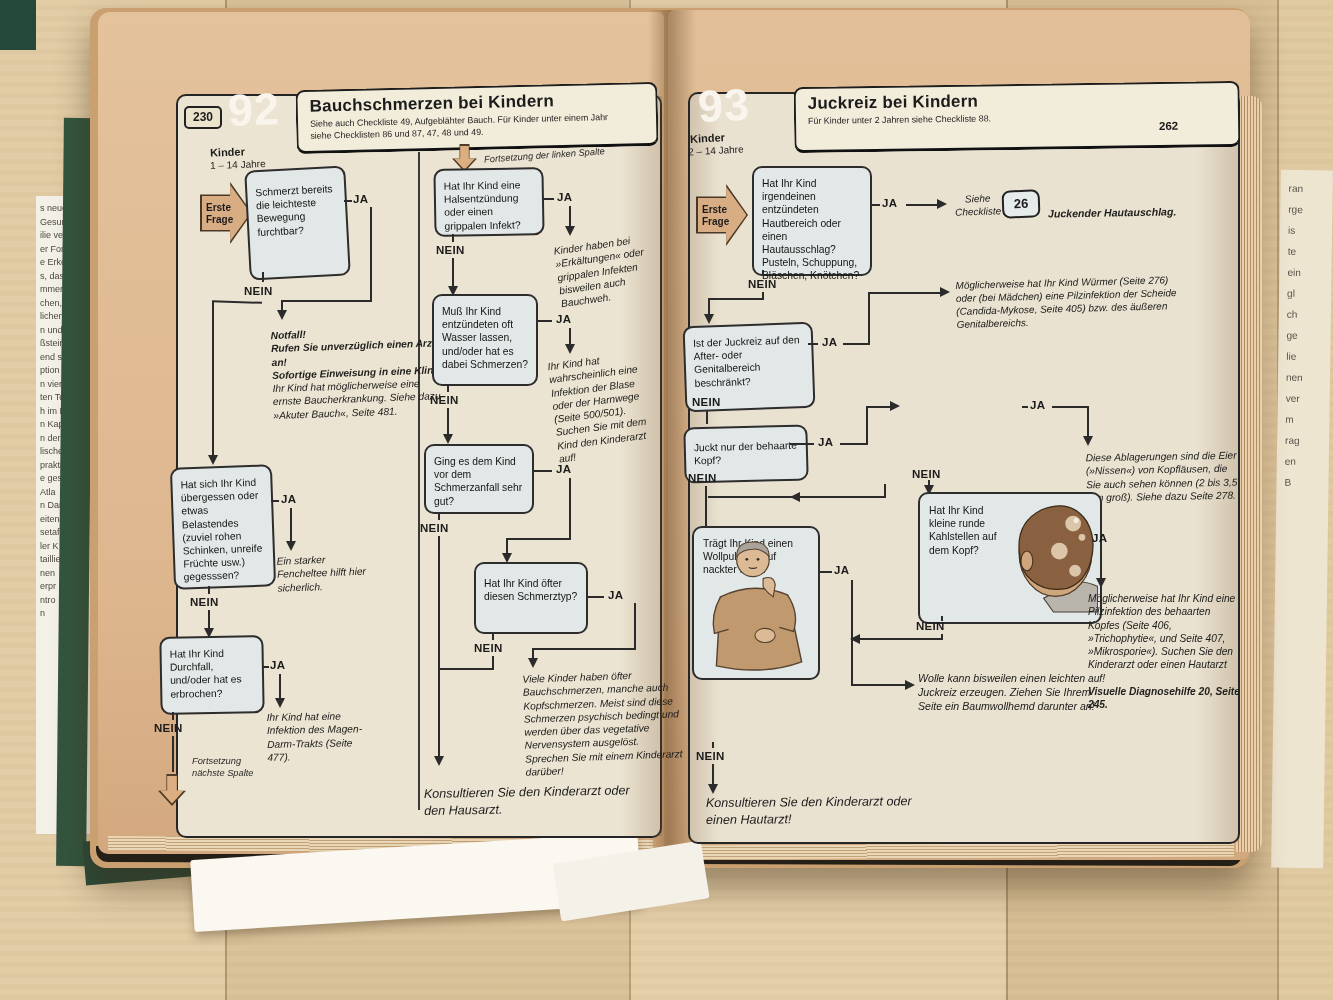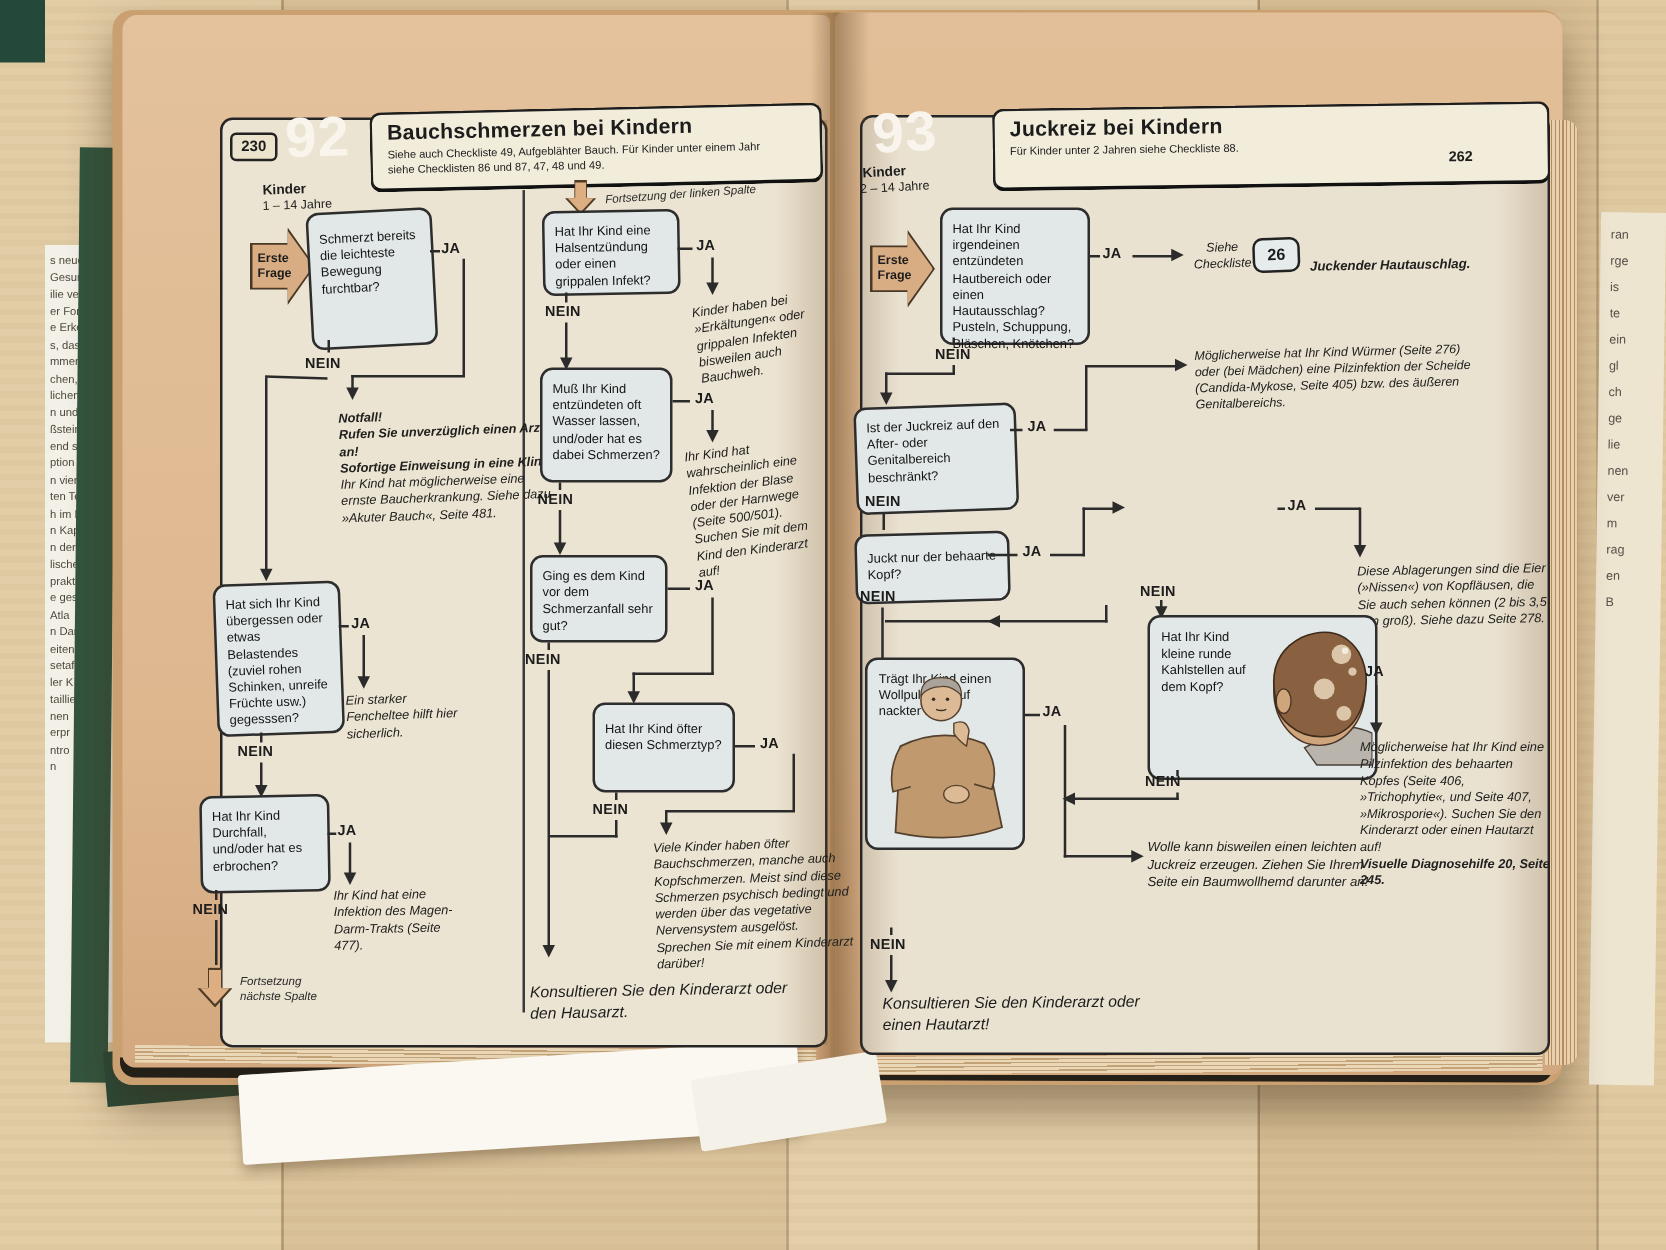--- a/index.html
+++ b/index.html
@@ -171,21 +171,21 @@
   <div class="ln" style="left:262px;top:666px;width:7px;height:2px;"></div>
   <div class="ln" style="left:279px;top:674px;width:2px;height:26px;"></div>
   <div class="ah-d" style="left:275px;top:698px;"></div>
   <div class="advice" style="left:267px;top:710px;width:102px;transform:rotate(-1deg);">Ihr Kind hat eine Infektion des Magen-Darm-Trakts (Seite 477).</div>
   <div class="janein" style="left:154px;top:722px;">NEIN</div>
   <div class="ln" style="left:172px;top:712px;width:2px;height:8px;"></div>
   <div class="ln" style="left:172px;top:736px;width:2px;height:36px;"></div>
   <div class="tanarrow" style="left:158px;top:774px;width:28px;height:32px;">
       <span></span>
     </div>
-  <div class="contlabel" style="left:192px;top:780px;width:90px;white-space:pre-line;">Fortsetzung
+  <div class="contlabel" style="left:192px;top:756px;width:90px;white-space:pre-line;">Fortsetzung
 nächste Spalte</div>
 
   <div class="tanarrow" style="left:452px;top:144px;width:25px;height:28px;">
       <span></span>
     </div>
   <div class="contlabel" style="left:484px;top:149px;width:160px;transform:rotate(-4deg);">Fortsetzung der linken Spalte</div>
 
   <div class="qbox" style="left:434px;top:168px;width:110px;height:68px;transform:rotate(-1deg);">Hat Ihr Kind eine Halsentzündung oder einen grippalen Infekt?</div>
   <div class="janein" style="left:557px;top:191px;">JA</div>
   <div class="ln" style="left:542px;top:198px;width:12px;height:2px;"></div>

